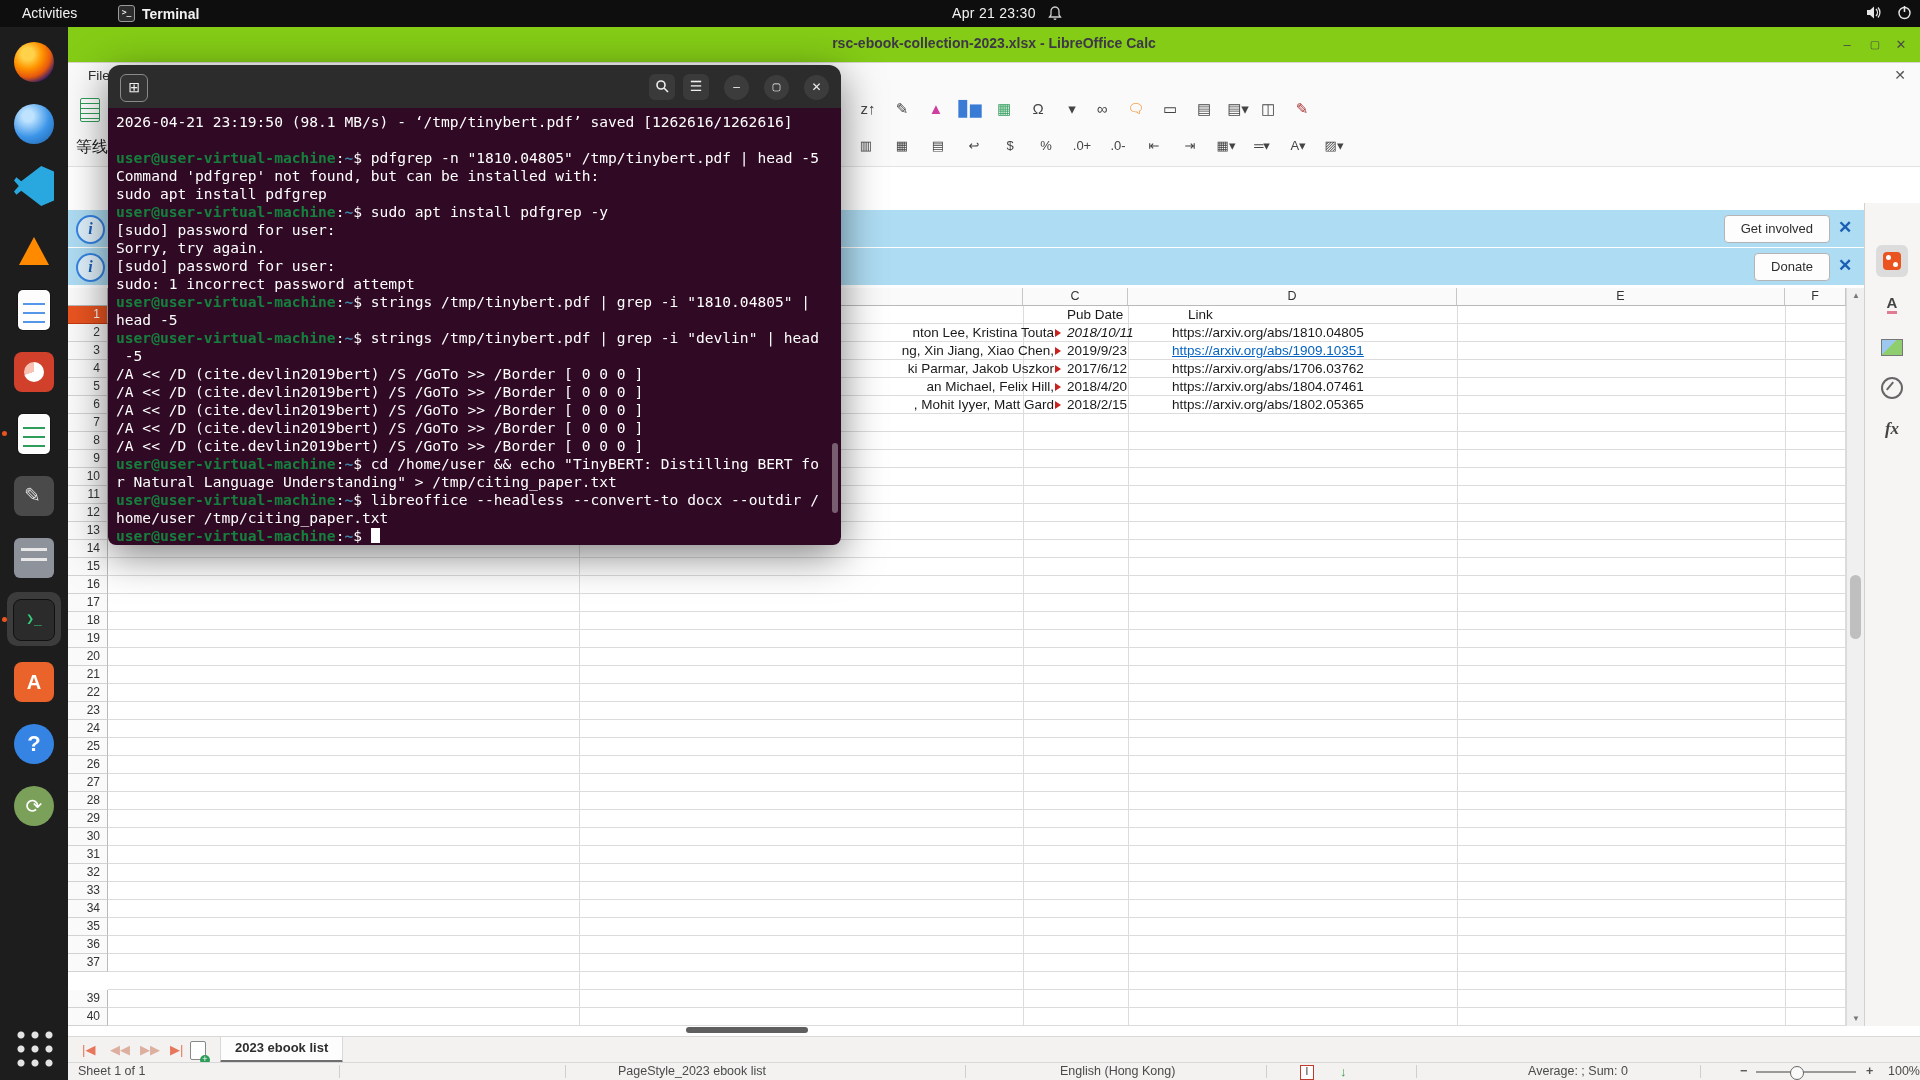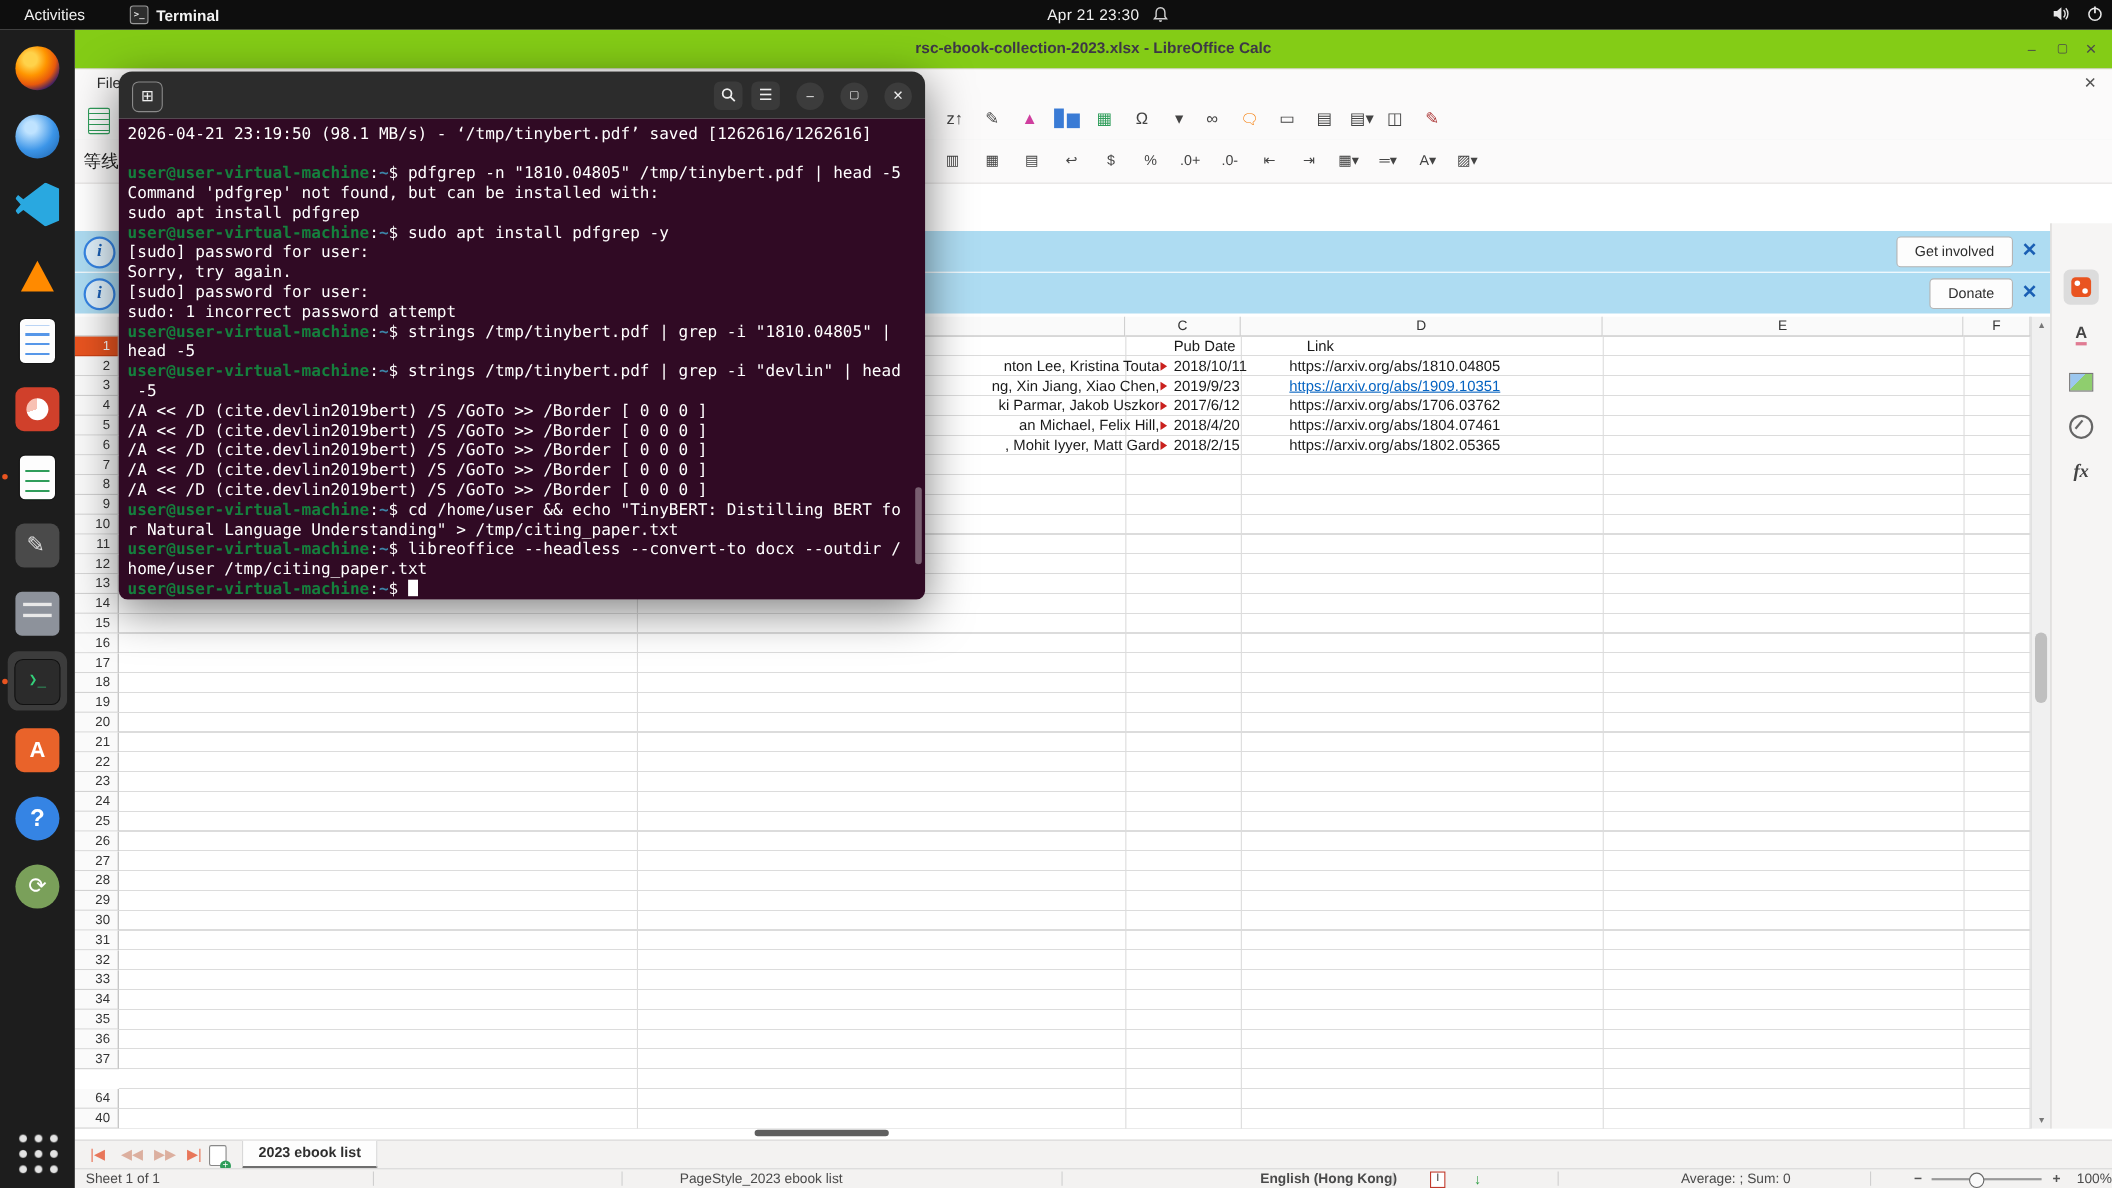--- a/index.html
+++ b/index.html
@@ -232,35 +232,35 @@
       <div class="rowhead" style="top: 783px;">29</div>
       <div class="rowhead" style="top: 801px;">30</div>
       <div class="rowhead" style="top: 819px;">31</div>
       <div class="rowhead" style="top: 837px;">32</div>
       <div class="rowhead" style="top: 855px;">33</div>
       <div class="rowhead" style="top: 873px;">34</div>
       <div class="rowhead" style="top: 891px;">35</div>
       <div class="rowhead" style="top: 909px;">36</div>
       <div class="rowhead" style="top: 927px;">37</div>
       <div class="rowhead" style="top: 945px; margin-top: 18px;">38</div>
-      <div class="rowhead" style="top: 963px;">64</div>
+      <div class="rowhead" style="top: 963px;">39</div>
       <div class="rowhead" style="top: 981px;">40</div>
       <div id="rowheads"></div>
     <div id="grid">
         <div class="vline" style="left: 471px;"></div>
         <div class="vline" style="left: 915px;"></div>
         <div class="vline" style="left: 1020px;"></div>
         <div class="vline" style="left: 1349px;"></div>
         <div class="vline" style="left: 1677px;"></div>
         <div class="vline" style="left: 1737px;"></div>
         <div class="cell" style="left: 959px; top: 0px; width: 98px;">Pub Date</div>
         <div class="cell" style="left: 1064px; top: 0px; width: 320px; margin-left: 16px;">Link</div>
         <div class="cell frag" style="left: 774px; top: 18px; width: 172px;">nton Lee, Kristina Touta</div>
         <div class="ovf" style="left: 947px; top: 23px;"></div>
-        <div class="cell" style="left: 959px; top: 18px; width: 98px;">2018/10/11</div>
+        <div class="cell" style="left: 959px; top: 18px; width: 98px; font-style: italic;">2018/10/11</div>
         <div class="cell" style="left: 1064px; top: 18px; width: 322px;">https://arxiv.org/abs/1810.04805</div>
         <div class="cell frag" style="left: 774px; top: 36px; width: 172px;">ng, Xin Jiang, Xiao Chen,</div>
         <div class="ovf" style="left: 947px; top: 41px;"></div>
         <div class="cell" style="left: 959px; top: 36px; width: 98px;">2019/9/23</div>
         <div class="cell" style="left: 1064px; top: 36px; width: 322px;"><a>https://arxiv.org/abs/1909.10351</a></div>
         <div class="cell frag" style="left: 774px; top: 54px; width: 172px;">ki Parmar, Jakob Uszkor</div>
         <div class="ovf" style="left: 947px; top: 59px;"></div>
         <div class="cell" style="left: 959px; top: 54px; width: 98px;">2017/6/12</div>
         <div class="cell" style="left: 1064px; top: 54px; width: 322px;">https://arxiv.org/abs/1706.03762</div>
         <div class="cell frag" style="left: 774px; top: 72px; width: 172px;">an Michael, Felix Hill,</div>
@@ -293,21 +293,21 @@
       <span class="navarr" style="left:42px;color:#dcaf9f;">◀◀</span>
       <span class="navarr" style="left:72px;color:#dcaf9f;">▶▶</span>
       <span class="navarr" style="left:102px;color:#e8765a;">▶|</span>
       <span id="add-sheet"></span>
       <span id="sheettab">2023 ebook list</span>
     </div>
 
     <div id="statusbar">
       <span style="position:absolute;left:10px;">Sheet 1 of 1</span>
       <span style="position:absolute;left:550px;">PageStyle_2023 ebook list</span>
-      <span style="position:absolute;left:992px;width:210px;text-align:right;font-weight:bold;">English (Hong Kong)</span>
+      <span style="position:absolute;left:992px;width:210px;text-align:left;">English (Hong Kong)</span>
       <span id="sb-selmode">I</span>
       <span id="sb-saved">↓</span>
       <span style="position:absolute;left:1420px;width:180px;text-align:center;">Average: ; Sum: 0</span>
       <span id="sb-zoomout">−</span>
       <span id="sb-ztrack"></span>
       <span id="sb-zknob"></span>
       <span id="sb-zoomin">+</span>
       <span style="position:absolute;left:1820px;">100%</span>
       <span class="sb-sep" style="left:271px;"></span>
       <span class="sb-sep" style="left:497px;"></span>

